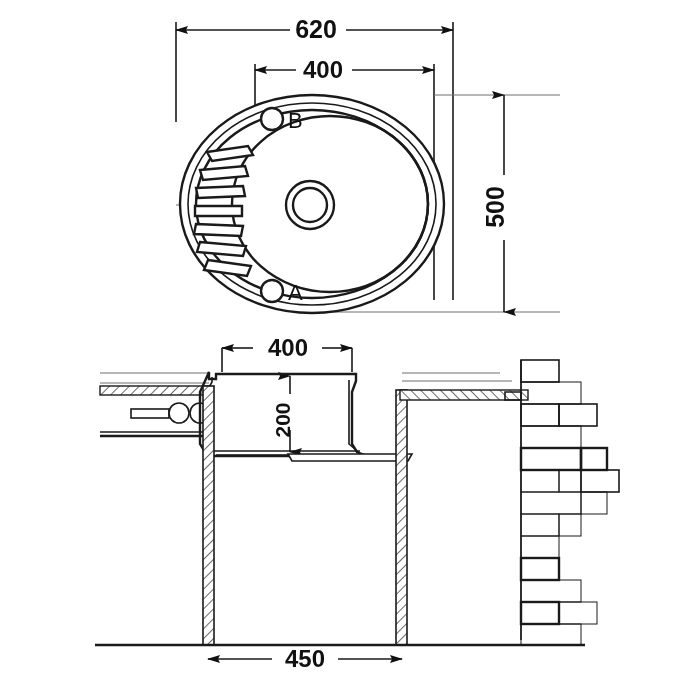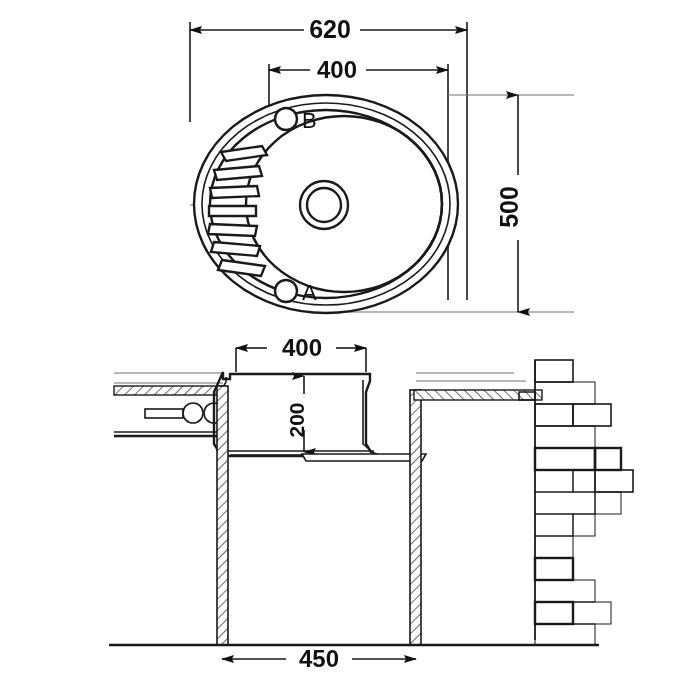--- a/index.html
+++ b/index.html
@@ -10,21 +10,20 @@
   }
   body {
     font-family: "Liberation Sans", sans-serif;
   }
   #drawing-root {
     position: relative;
     width: 676px;
     height: 700px;
     background: #ffffff;
     overflow: hidden;
-    padding-left: 14px;
   }
   svg#tech-svg {
     display: block;
     width: 700px;
     height: 700px;
   }
   .ln { stroke: #1a1a1a; fill: none; }
   .thin { stroke-width: 1; }
   .med { stroke-width: 1.6; }
   .thick { stroke-width: 2.4; }

